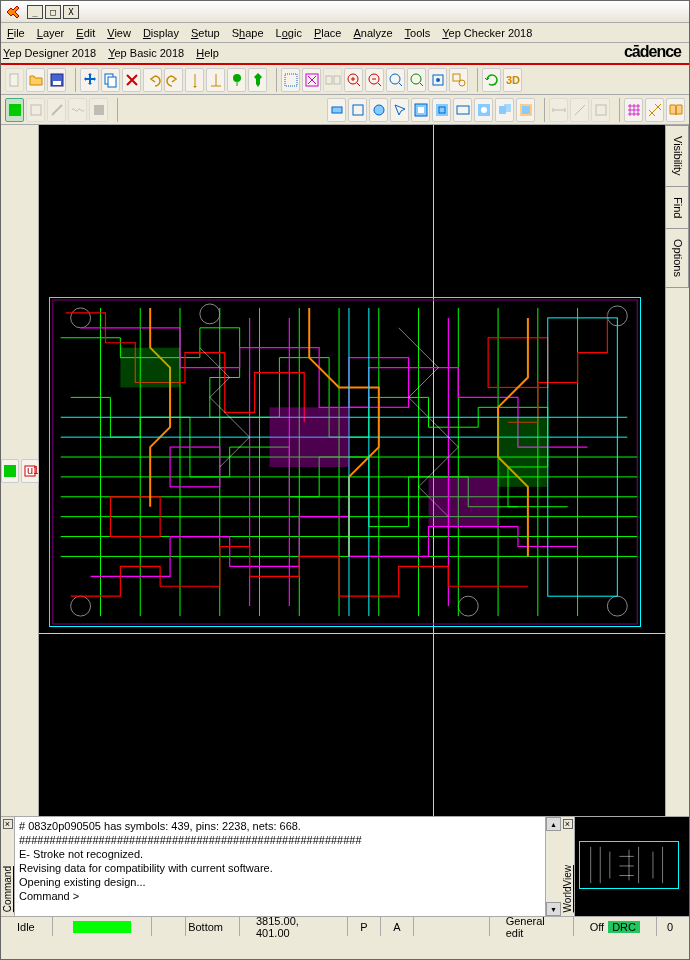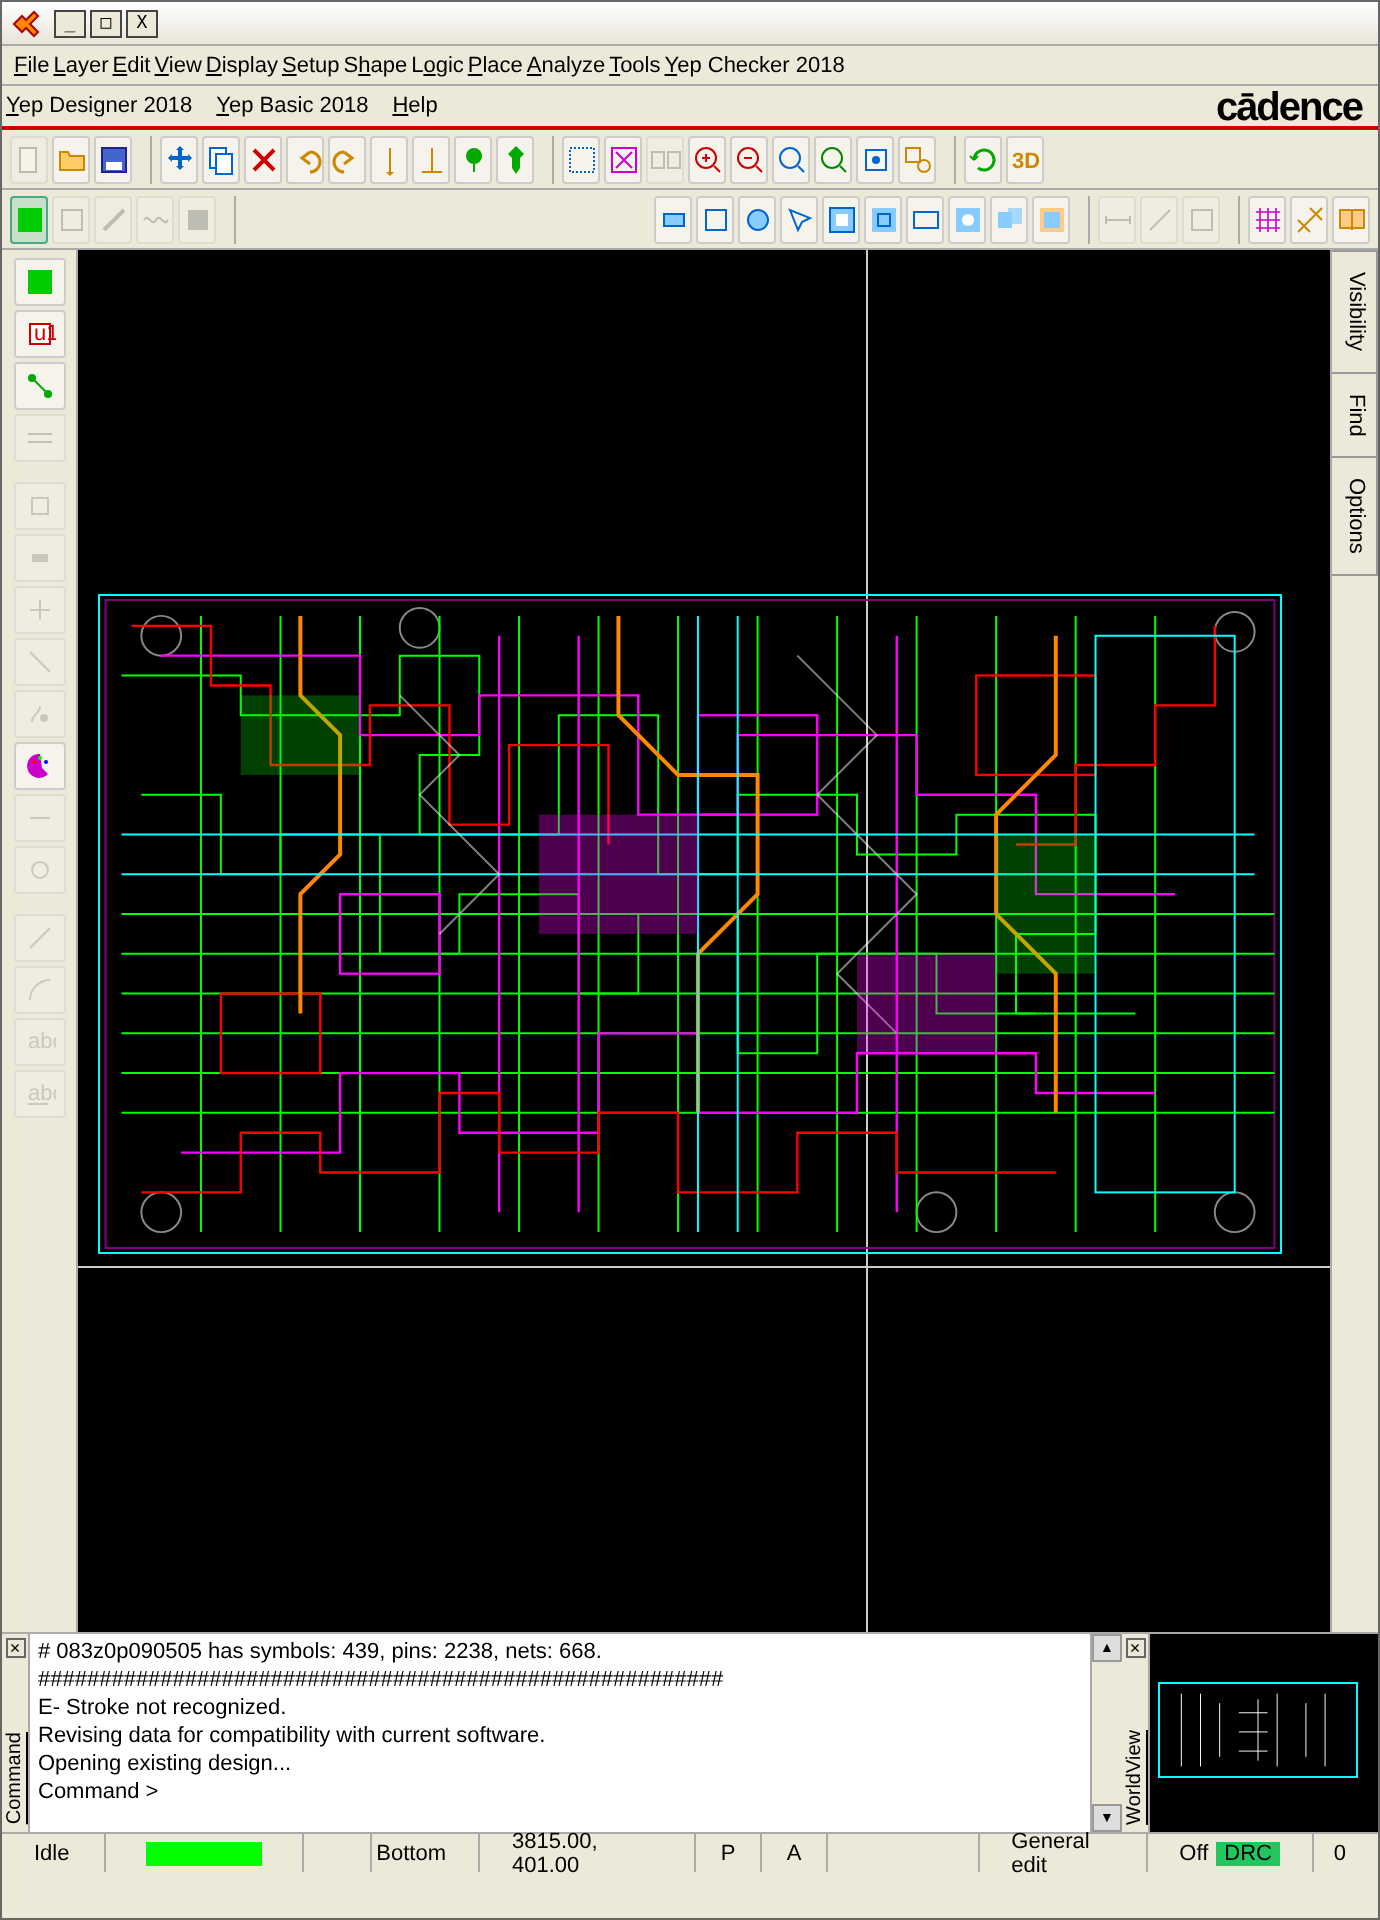--- a/index.html
+++ b/index.html
@@ -1,33 +1,33 @@
 <!DOCTYPE html>
 <html><head>
 <meta charset="utf-8">
 <style>
 * { margin:0; padding:0; box-sizing:border-box; font-family:Tahoma,Arial,sans-serif; font-size:11px; }
 body { background:#ece9d8; width:690px; height:960px; overflow:hidden; border:1px solid #666; }
 .titlebar { height:22px; background:linear-gradient(#fff,#e8e4d8); display:flex; align-items:center; padding:0 4px; border-bottom:1px solid #aaa; }
 .titlebar .icon { width:16px; height:16px; margin-right:4px; }
 .titlebar .title { flex:1; white-space:nowrap; overflow:hidden; }
 .winbtn { width:16px; height:14px; border:1px solid #444; background:#ece9d8; margin-left:2px; display:flex; align-items:center; justify-content:center; font-size:9px; font-family:monospace; cursor:default; }
-.menubar { height:20px; display:flex; align-items:center; padding:0 6px; gap:2px; border-bottom:1px solid #aaa; position:relative; }
+.menubar { height:20px; display:flex; align-items:center; padding:0 6px; gap:12px; border-bottom:1px solid #aaa; position:relative; }
 .menubar2 { height:22px; display:flex; align-items:center; padding:0 2px; gap:12px; border-bottom:2px solid #c00; position:relative; }
 .menuitem { cursor:default; }
 .menuitem u { text-decoration:underline; }
-.brand { position:absolute; right:8px; top:0; font-size:20px; font-weight:bold; letter-spacing:-1px; }
+.brand { position:absolute; right:8px; top:0; font-size:16px; font-weight:bold; letter-spacing:-1px; }
 .toolbar { height:30px; display:flex; align-items:center; padding:2px 4px; gap:2px; border-bottom:1px solid #aaa; background:#ece9d8; }
 .tbtn { width:19px; height:24px; border:1px solid #ccc; background:#f5f3eb; display:flex; align-items:center; justify-content:center; cursor:default; border-radius:2px; }
 .tbtn.active { background:#c8e0c8; border-color:#4a8; }
 .tbtn.disabled { opacity:.45; }
 .tbtn svg { width:16px; height:16px; }
 .tsep { width:6px; height:24px; border-right:1px solid #aaa; margin:0 2px; }
 .workspace { display:flex; height:691px; }
-.lefttools { width:38px; background:#ece9d8; border-right:1px solid #aaa; display:flex; flex-direction:column; padding:4px 0; gap:2px; align-items:center; }
+.lefttools { width:38px; background:#ece9d8; border-right:1px solid #aaa; display:flex; flex-direction:row; padding:4px 0; gap:2px; align-items:center; }
 .lbtn { width:26px; height:24px; border:1px solid #ccc; background:#f5f3eb; display:flex; align-items:center; justify-content:center; border-radius:2px; cursor:default; }
 .lbtn.disabled { opacity:.4; }
 .lbtn svg { width:16px; height:16px; }
 .lsep { height:6px; }
 .canvas { flex:1; background:#000; position:relative; overflow:hidden; }
 .pcb { position:absolute; left:10px; top:172px; width:592px; height:330px; border:1px solid #0ff; }
 .crosshair-v { position:absolute; left:394px; top:0; width:1px; height:100%; background:#ccc; }
 .crosshair-h { position:absolute; left:0; top:508px; width:100%; height:1px; background:#ccc; }
 .righttabs { width:24px; background:#ece9d8; border-left:1px solid #aaa; display:flex; flex-direction:column; }
 .rtab { writing-mode:vertical-rl; padding:10px 4px; border:1px solid #999; border-left:none; background:#ece9d8; cursor:default; margin-bottom:-1px; font-size:11px; }

